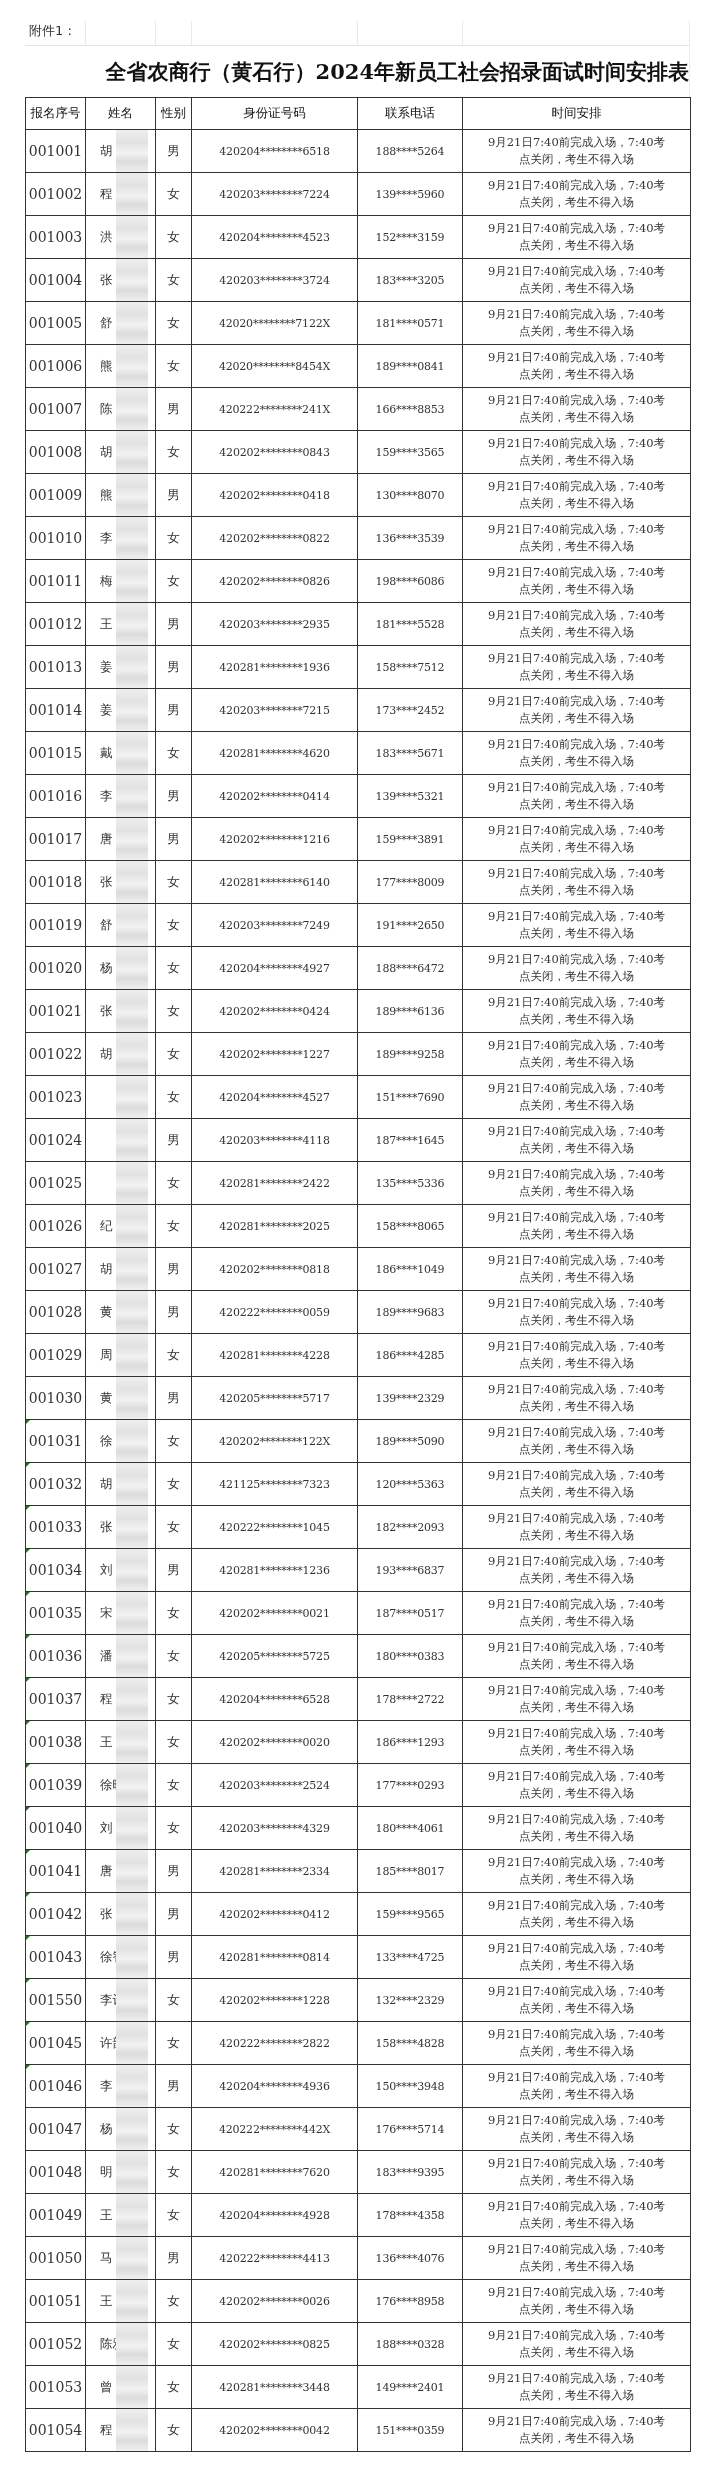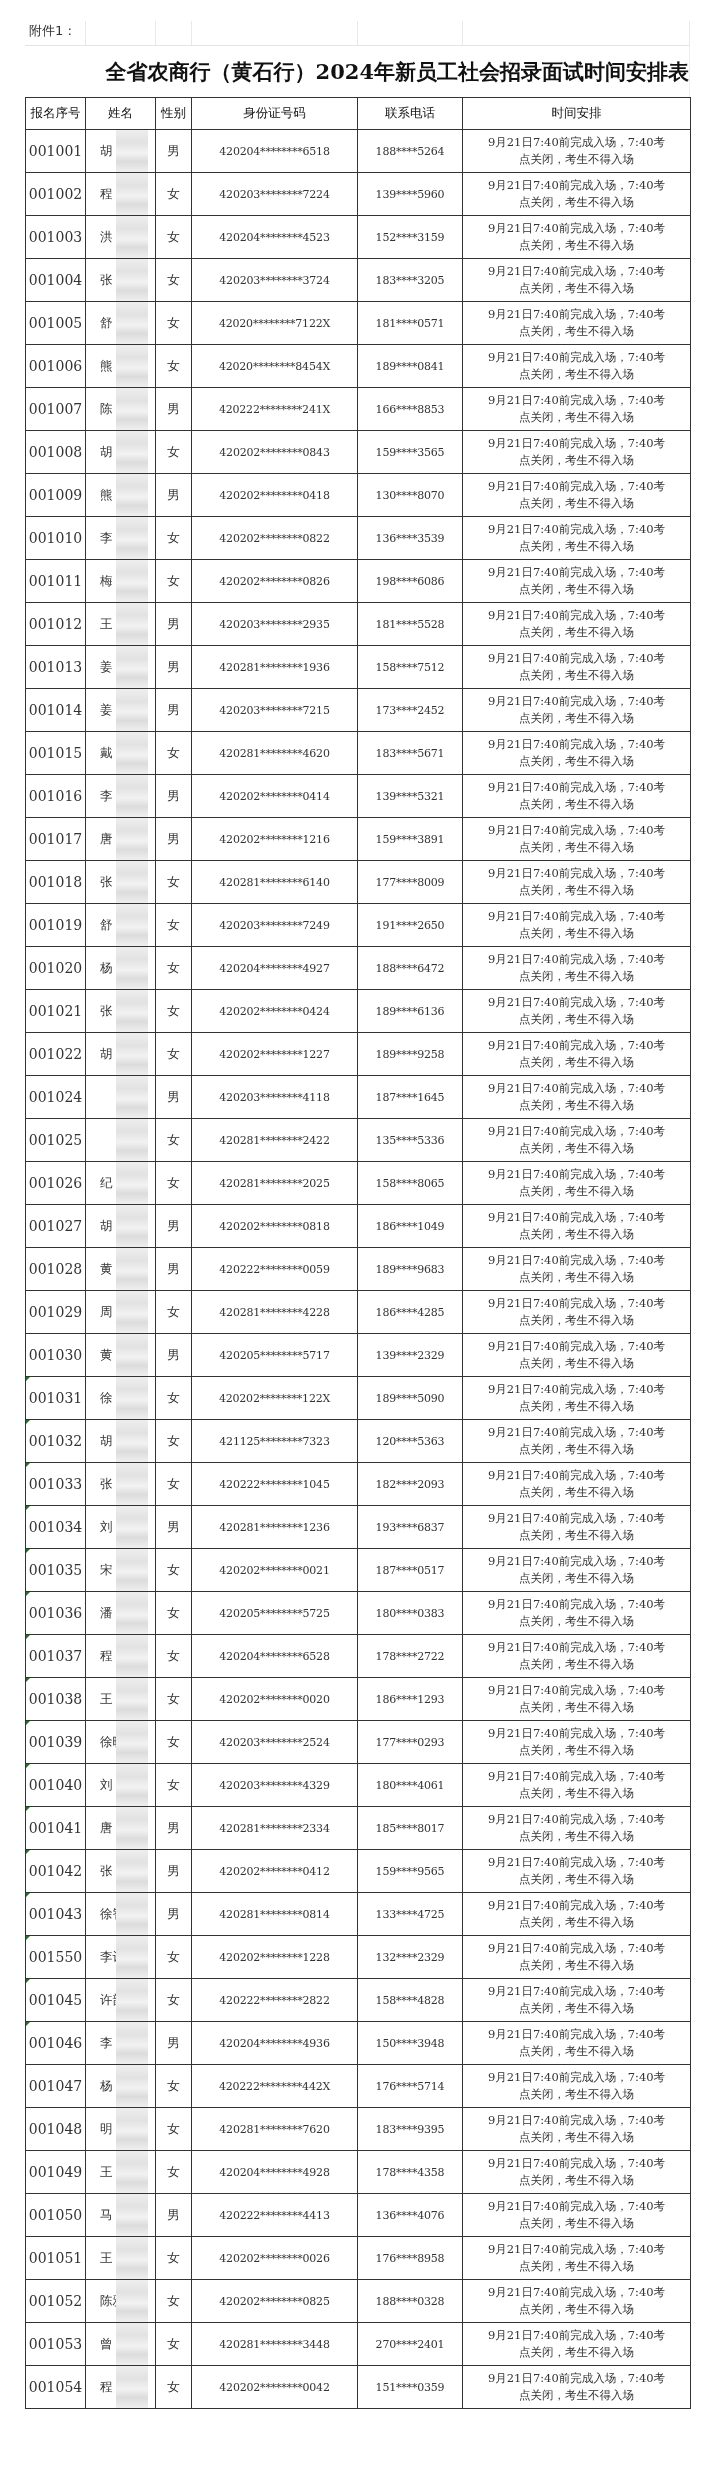--- a/index.html
+++ b/index.html
@@ -329,20 +329,28 @@
         </tr>
         <tr>
           <td class="idno"><span>001022</span></td>
           <td class="name"><span>胡</span><span class="blur-cell"></span></td>
           <td class="sex">女</td>
           <td class="idcard">420202********1227</td>
           <td class="phone">189****9258</td>
           <td class="time">9月21日7:40前完成入场，7:40考点关闭，考生不得入场</td>
         </tr>
         <tr>
+          <td class="idno"><span>001023</span></td>
+          <td class="name"><span></span><span class="blur-cell"></span></td>
+          <td class="sex">女</td>
+          <td class="idcard">420204********4527</td>
+          <td class="phone">151****7690</td>
+          <td class="time">9月21日7:40前完成入场，7:40考点关闭，考生不得入场</td>
+        </tr>
+        <tr>
           <td class="idno"><span>001024</span></td>
           <td class="name"><span></span><span class="blur-cell"></span></td>
           <td class="sex">男</td>
           <td class="idcard">420203********4118</td>
           <td class="phone">187****1645</td>
           <td class="time">9月21日7:40前完成入场，7:40考点关闭，考生不得入场</td>
         </tr>
         <tr>
           <td class="idno"><span>001025</span></td>
           <td class="name"><span></span><span class="blur-cell"></span></td>
@@ -565,21 +573,21 @@
           <td class="sex">女</td>
           <td class="idcard">420202********0825</td>
           <td class="phone">188****0328</td>
           <td class="time">9月21日7:40前完成入场，7:40考点关闭，考生不得入场</td>
         </tr>
         <tr>
           <td class="idno"><span>001053</span></td>
           <td class="name"><span>曾</span><span class="blur-cell"></span></td>
           <td class="sex">女</td>
           <td class="idcard">420281********3448</td>
-          <td class="phone">270****2401</td>
+          <td class="phone">149****2401</td>
           <td class="time">9月21日7:40前完成入场，7:40考点关闭，考生不得入场</td>
         </tr>
         <tr>
           <td class="idno"><span>001054</span></td>
           <td class="name"><span>程</span><span class="blur-cell"></span></td>
           <td class="sex">女</td>
           <td class="idcard">420202********0042</td>
           <td class="phone">151****0359</td>
           <td class="time">9月21日7:40前完成入场，7:40考点关闭，考生不得入场</td>
         </tr>

